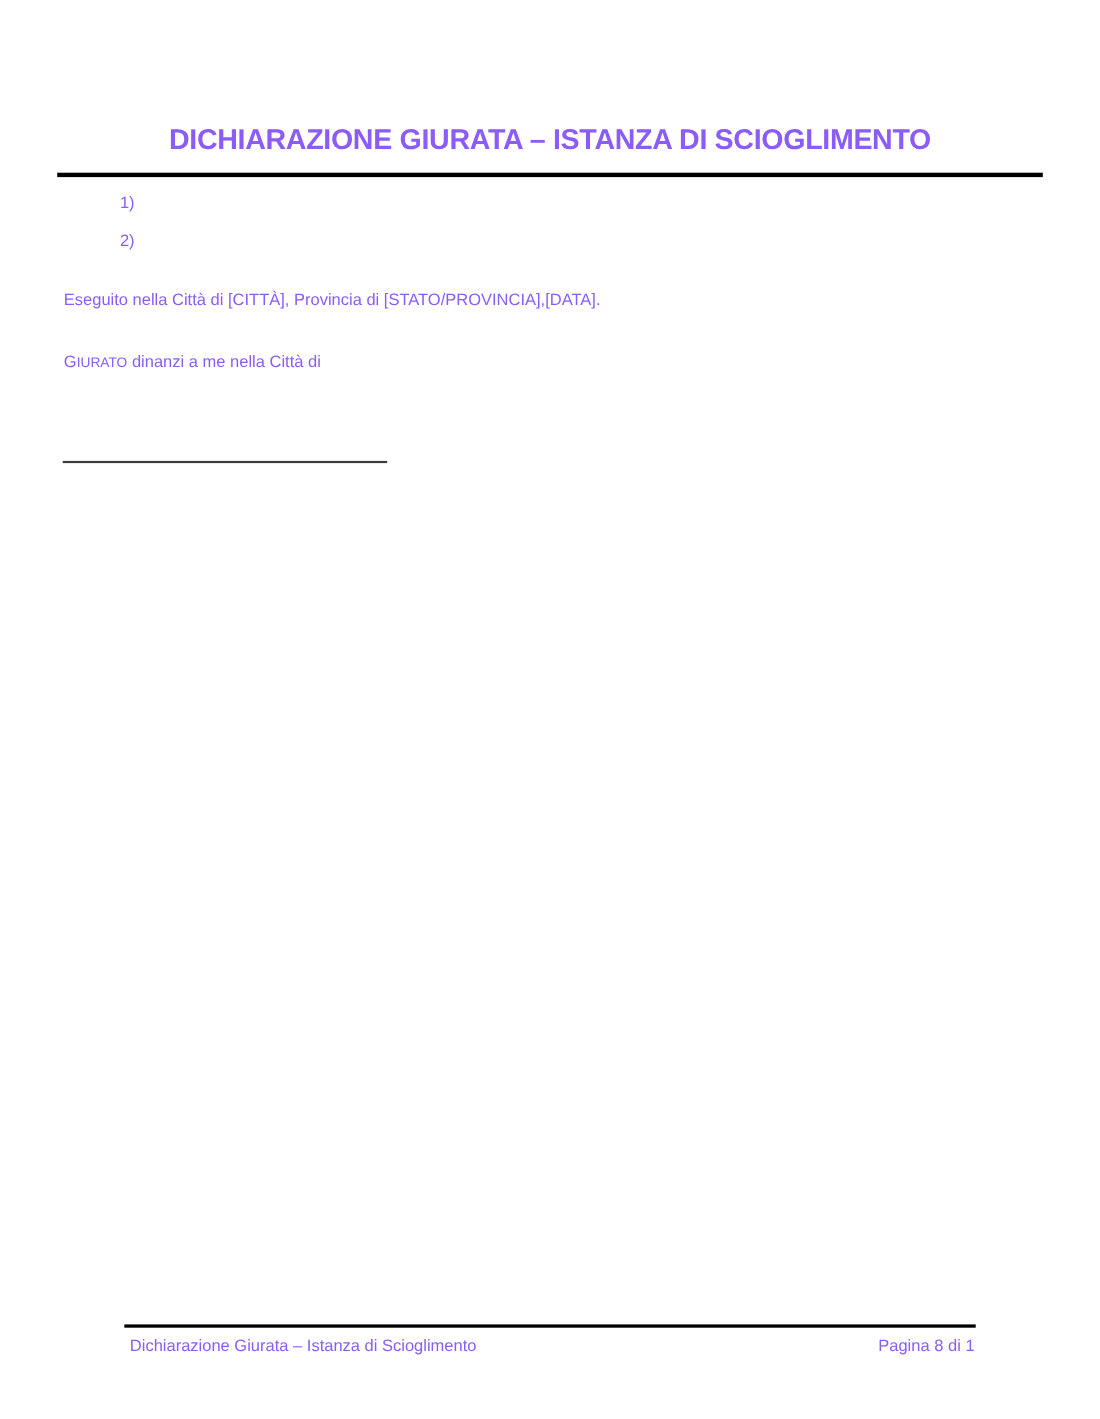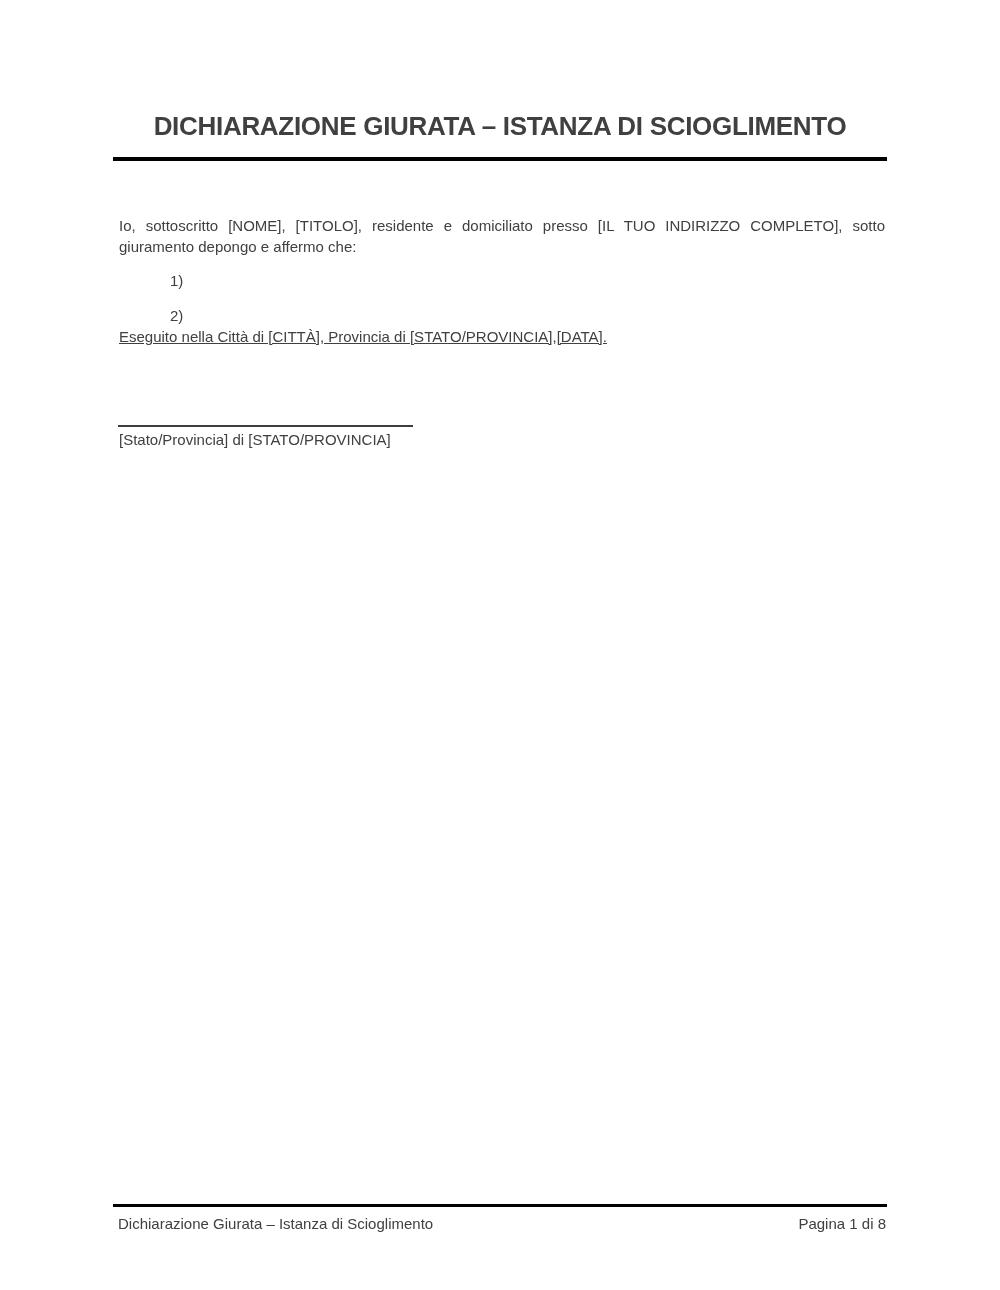--- a/index.html
+++ b/index.html
@@ -6,26 +6,26 @@
     margin: 0;
     padding: 0;
     background: #ffffff;
   }
   .page {
     position: relative;
     width: 1000px;
     height: 1290px;
     margin: 0 auto;
     background: #ffffff;
-    color: #404040;
+    color: #8b5cf6;
     font-family: "Liberation Sans", "DejaVu Sans", sans-serif;
     font-size: 15px;
     line-height: 21px;
     box-sizing: border-box;
-    padding: 0 113px;
+    padding: 0 52px;
     overflow: hidden;
   }
   .title {
     margin: 111px 0 0 0;
     font-size: 26px;
     line-height: 30px;
     font-weight: bold;
     text-align: center;
     letter-spacing: -0.3px;
     white-space: nowrap;
@@ -57,21 +57,21 @@
     margin-top: 13px;
   }
   .num {
     flex: 0 0 31px;
   }
   .li-text {
     flex: 1 1 auto;
     text-align: justify;
   }
   .executed {
-    text-decoration: underline;
+    margin-top: 32px;
   }
   .sworn {
     margin: 36px 0 0 6px;
   }
   .lead-small {
     font-size: 12.5px;
   }
   .sig-line {
     margin: 78px 0 0 5px;
     width: 295px;
@@ -99,42 +99,41 @@
   }
 </style>
 </head>
 <body>
 
 <div class="page">
 
   <h1 class="title">DICHIARAZIONE GIURATA – ISTANZA DI SCIOGLIMENTO</h1>
   <div class="title-rule"></div>
 
-  <p class="para intro">Io, sottoscritto [NOME], [TITOLO], residente e domiciliato presso [IL TUO INDIRIZZO COMPLETO], sotto giuramento depongo e affermo che:</p>
 
   <ol class="list">
     <li class="list-item">
       <span class="num">1)</span>
     </li>
     <li class="list-item">
       <span class="num">2)</span>
     </li>
   </ol>
 
   <p class="para executed">Eseguito nella Città di [CITTÀ], Provincia di [STATO/PROVINCIA],[DATA].</p>
 
   <div class="sworn">
+    <div class="sworn-line"><span class="lead-cap">G</span><span class="lead-small">IURATO</span><span> dinanzi a me nella Città di</span></div>
   </div>
 
   <div class="sig-line"></div>
   <div class="caption">
-    <div>[Stato/Provincia] di [STATO/PROVINCIA]</div>
   </div>
 
   <div class="footer">
     <div class="footer-rule"></div>
     <div class="footer-row">
       <span>Dichiarazione Giurata – Istanza di Scioglimento</span>
-      <span>Pagina 1 di 8</span>
+      <span>Pagina 8 di 1</span>
     </div>
   </div>
 
 </div>
 
 </body></html>

